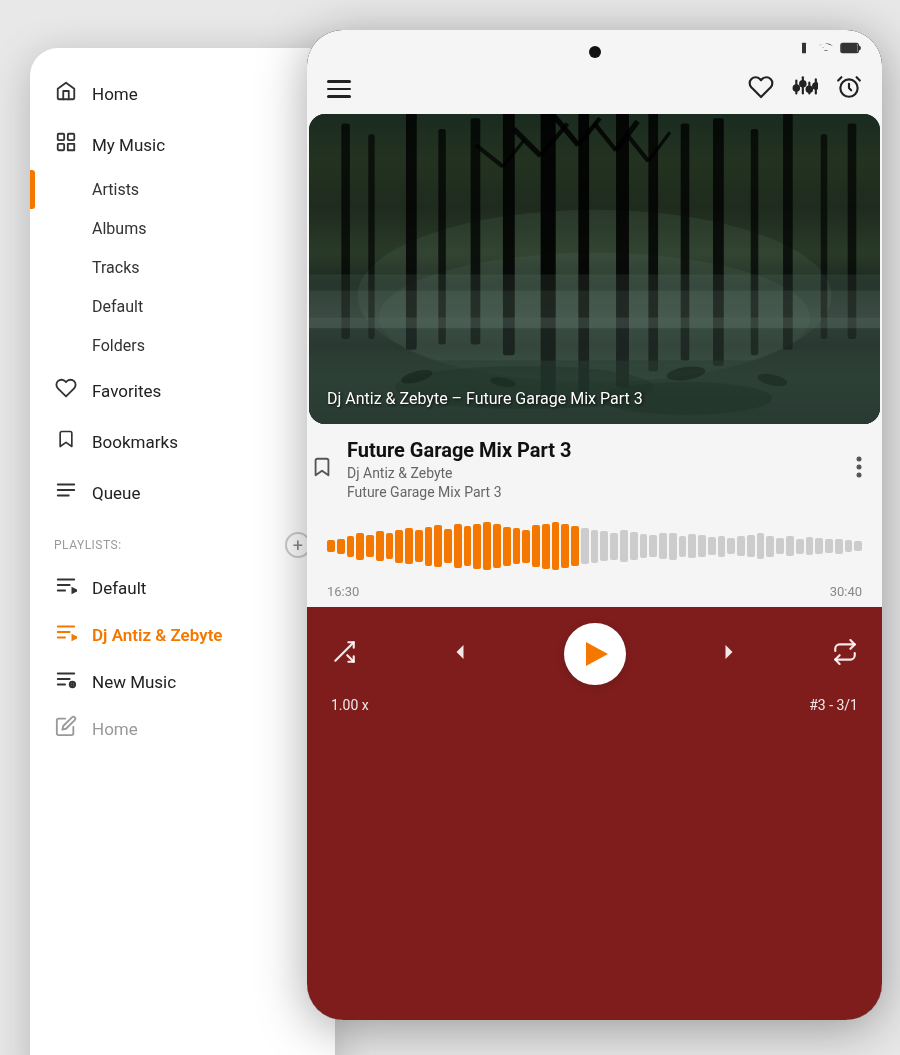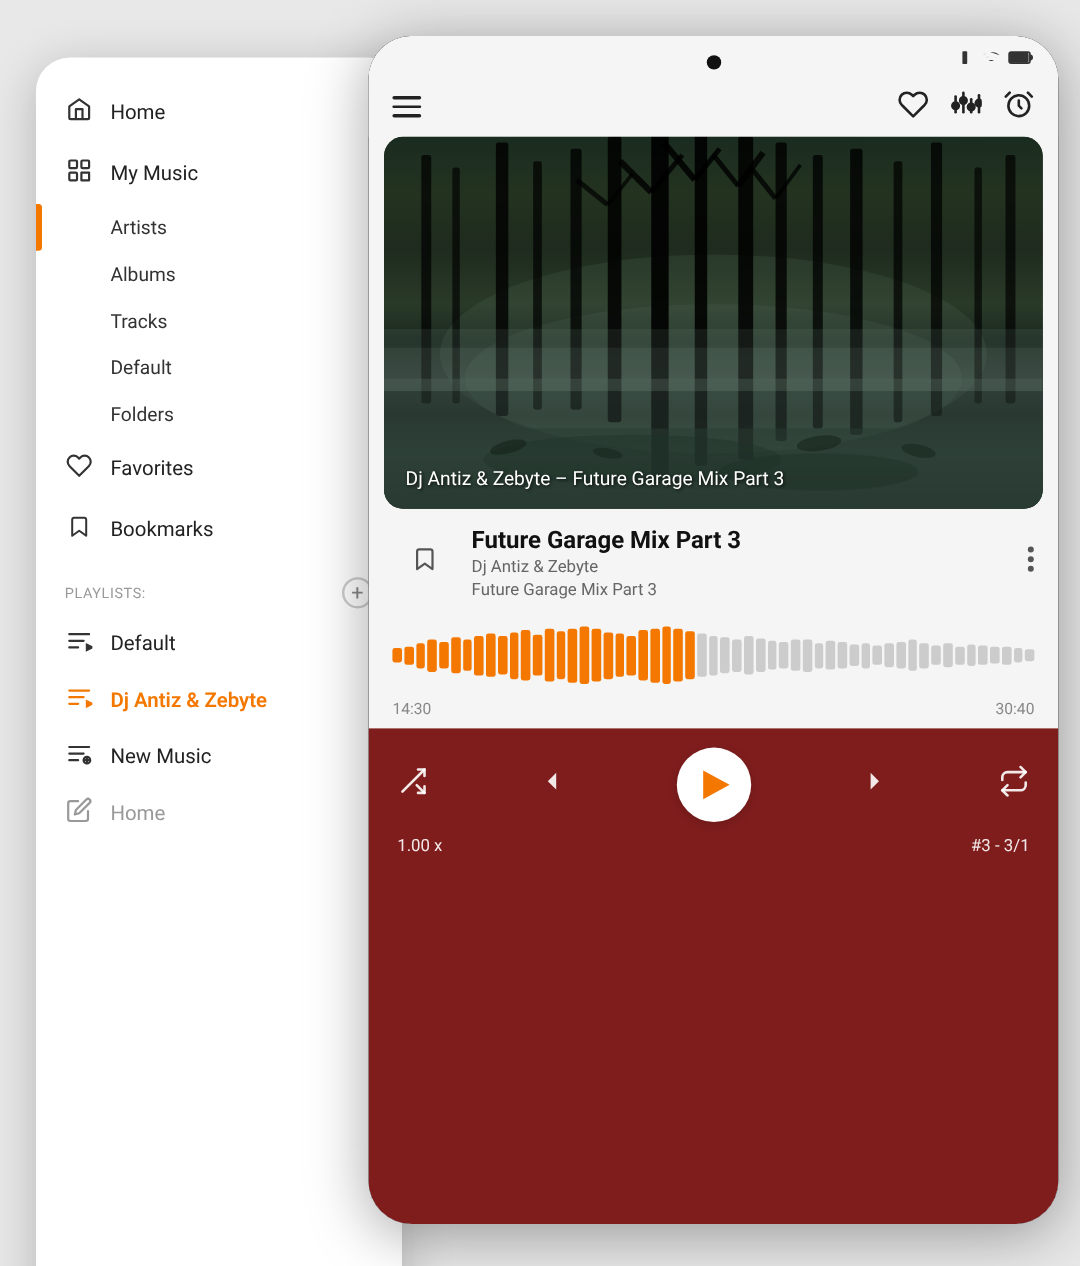--- a/index.html
+++ b/index.html
@@ -129,21 +129,21 @@
       justify-content: space-between;
     }
 
     .top-bar-icons {
       display: flex;
       gap: 18px;
       align-items: center;
     }
 
     .album-art-container {
-      padding: 0 13px;
+      padding: 0 2px;
       flex-shrink: 0;
       border-radius: 30px;
     }
 
     .album-art {
       width: 100%;
       height: 310px;
       border-radius: 16px;
       background: linear-gradient(
         160deg,
@@ -169,24 +169,24 @@
       text-shadow: 1px 1px 3px rgba(0,0,0,0.8);
     }
 
     .album-text-overlay .song-name-overlay {
       font-size: 16px;
       font-weight: 400;
       line-height: 1.4;
     }
 
     .player-info {
-      padding: 14px 20px 6px 36px;
-      display: flex;
-      align-items: center;
-      gap: 28px;
+      padding: 14px 20px 6px 4px;
+      display: flex;
+      align-items: center;
+      gap: 14px;
     }
 
     .player-title {
       flex: 1;
     }
 
     .player-title .main-title {
       font-size: 20px;
       font-weight: 700;
       color: #111;
@@ -368,20 +368,30 @@
 
       <div class="sidebar-item">
         <span class="icon">
           <svg width="20" height="22" viewBox="0 0 24 24" fill="none" stroke="#333" stroke-width="2" stroke-linecap="round" stroke-linejoin="round">
             <path d="M19 21l-7-5-7 5V5a2 2 0 012-2h10a2 2 0 012 2z"></path>
           </svg>
         </span>
         <span>Bookmarks</span>
       </div>
 
+      <div class="sidebar-item">
+        <span class="icon">
+          <svg width="22" height="22" viewBox="0 0 24 24" fill="none" stroke="#333" stroke-width="2" stroke-linecap="round" stroke-linejoin="round">
+            <line x1="3" y1="6" x2="21" y2="6"></line>
+            <line x1="3" y1="12" x2="21" y2="12"></line>
+            <line x1="3" y1="18" x2="15" y2="18"></line>
+          </svg>
+        </span>
+        <span>Queue</span>
+      </div>
 
       <div class="sidebar-section-label">
         <span>PLAYLISTS:</span>
         <div class="add-btn">+</div>
       </div>
 
       <div class="sidebar-item" style="padding: 10px 24px;">
         <span class="icon">
           <svg width="22" height="22" viewBox="0 0 24 24" fill="none" stroke="#333" stroke-width="2" stroke-linecap="round" stroke-linejoin="round">
             <line x1="3" y1="6" x2="21" y2="6"></line>
@@ -621,21 +631,21 @@
           <div class="waveform-bar unplayed" style="height: 30%; min-height: 4px;"></div>
           <div class="waveform-bar unplayed" style="height: 28%; min-height: 4px;"></div>
           <div class="waveform-bar unplayed" style="height: 22%; min-height: 4px;"></div>
           <div class="waveform-bar unplayed" style="height: 25%; min-height: 4px;"></div>
           <div class="waveform-bar unplayed" style="height: 20%; min-height: 4px;"></div>
           <div class="waveform-bar unplayed" style="height: 18%; min-height: 4px;"></div>
         </div>
     </div>
 
     <div class="time-row">
-      <span>14:30</span>
+      <span>16:30</span>
       <span>30:40</span>
     </div>
 
     <div class="player-controls">
       <div class="controls-row">
 
         <span class="ctrl-icon">
           <svg width="26" height="26" viewBox="0 0 24 24" fill="none" stroke="rgba(255,255,255,0.9)" stroke-width="2" stroke-linecap="round" stroke-linejoin="round">
             <polyline points="16 3 21 3 21 8"></polyline>
             <line x1="4" y1="20" x2="21" y2="3"></line>

